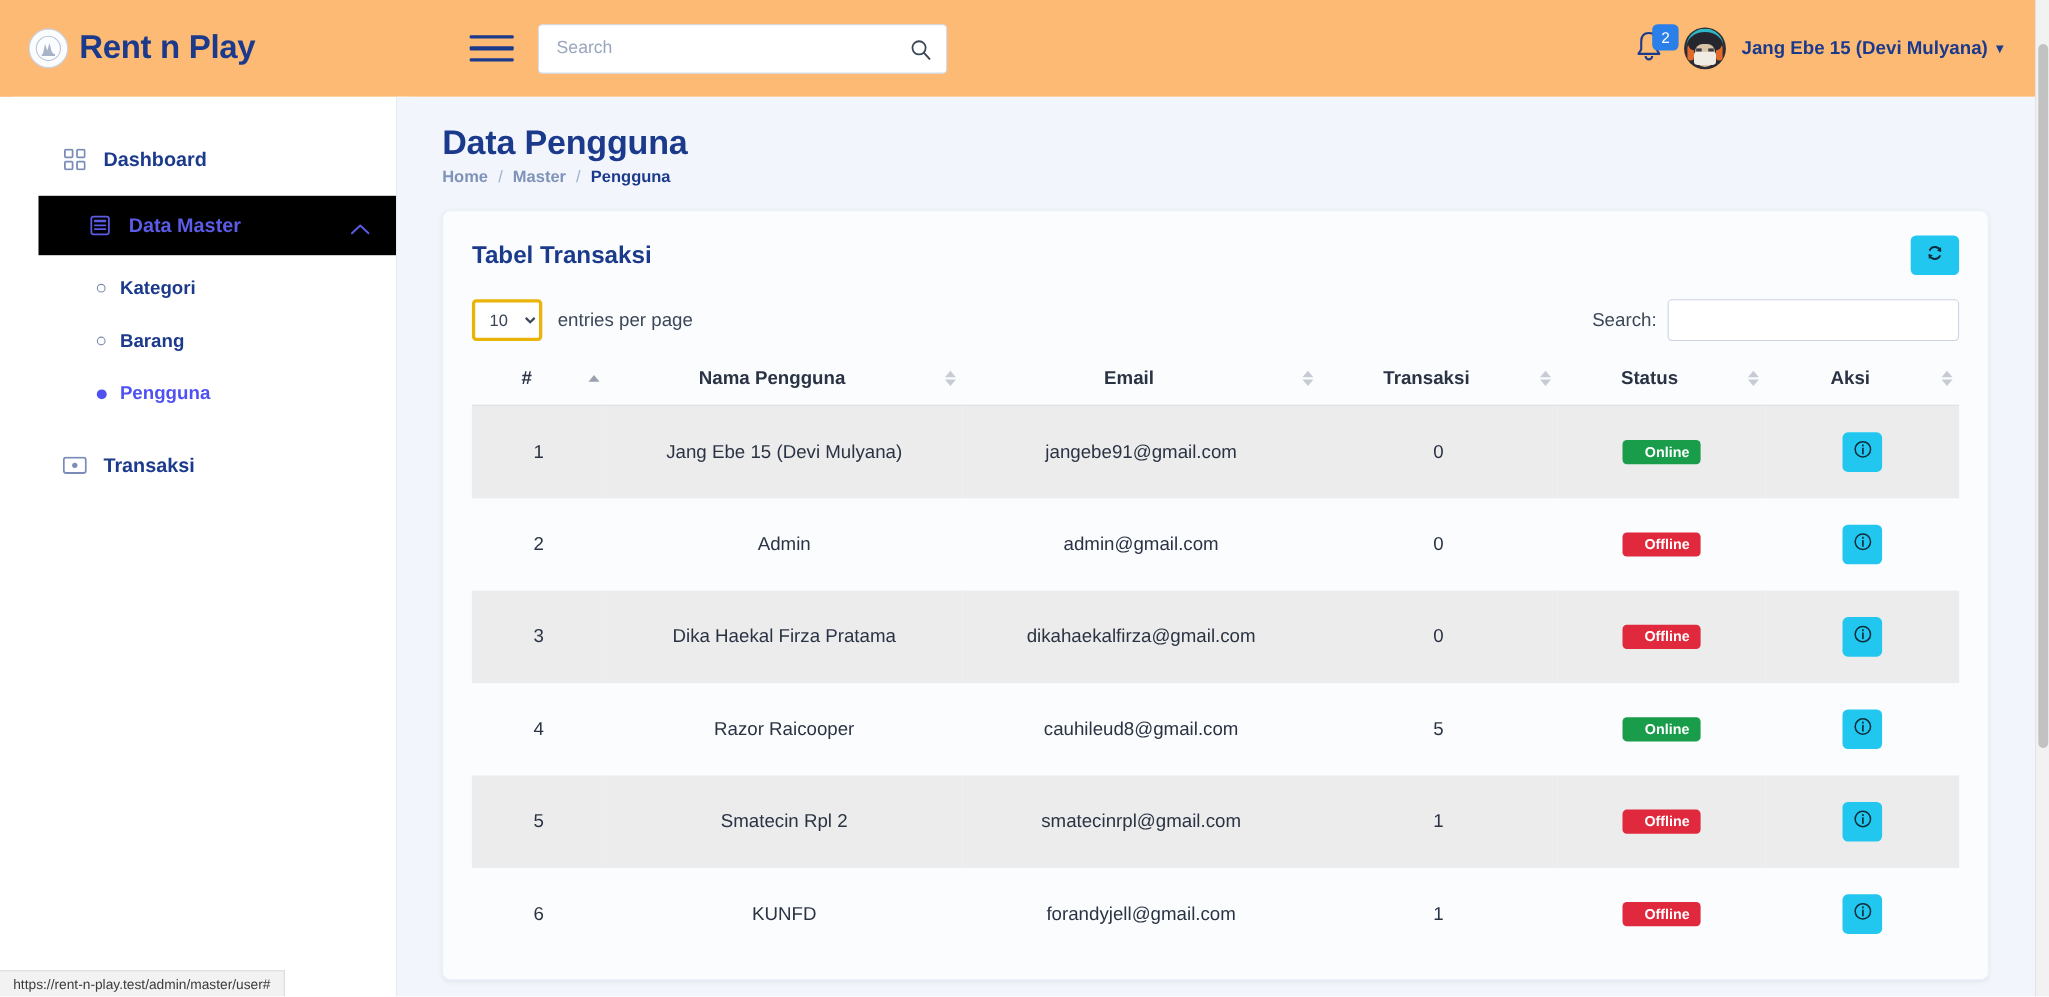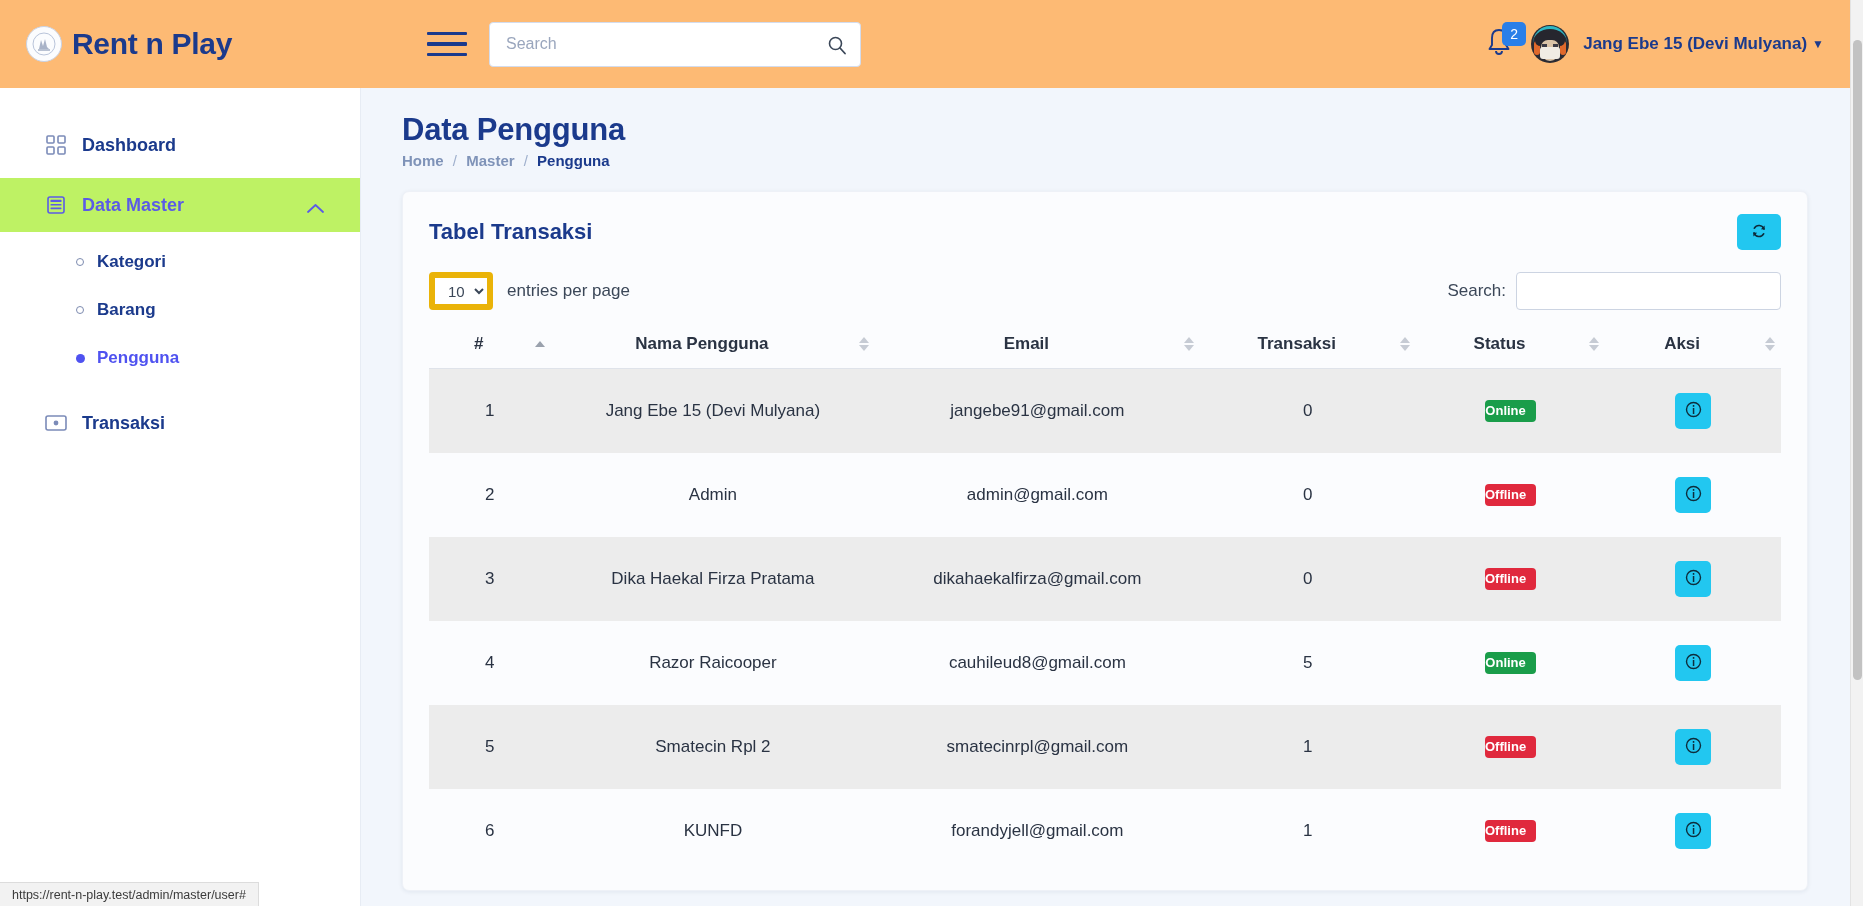--- a/index.html
+++ b/index.html
@@ -67,29 +67,29 @@
   .avatar .e1, .avatar .e2 { position: absolute; top: 19px; width: 5px; height: 3px; background: #3a3a44; }
   .avatar .e1 { left: 11px; } .avatar .e2 { left: 22px; }
   .avatar .s1, .avatar .s2 { position: absolute; top: 16px; width: 6px; height: 14px;
     background: #e0692b; border-radius: 3px; }
   .avatar .s1 { left: 3px; } .avatar .s2 { right: 3px; }
   .username { font-size: 17px; font-weight: bold; color: #1b3a8c; white-space: nowrap; cursor: pointer; }
   .caret-down { margin-left: 5px; font-size: 12px; color: #1b3a8c; }
 
   
   .sidebar {
-    position: absolute; top: 88px; left: 0; width: 360px; height: 818px;
+    position: absolute; top: 88px; left: 12px; width: 360px; height: 818px;
     background: #ffffff; padding-top: 30px;
   }
   .nav-item {
     display: flex; align-items: center; height: 54px; padding-left: 44px;
     font-size: 18px; font-weight: bold; color: #1b3a8c; cursor: pointer;
     margin-bottom: 6px; position: relative;
   }
-  .nav-item.active { background: #bef264; color: #5b5be6; }
+  .nav-item.active { background: #000000; color: #5b5be6; margin-left: 23px; }
   .nav-item .nav-ico { width: 24px; height: 24px; margin-right: 14px; flex: none;
     display: flex; align-items: center; justify-content: center; }
   .nav-chevron { position: absolute; right: 36px; top: 20px; }
   .sub-item {
     display: flex; align-items: center; height: 48px; padding-left: 76px;
     font-size: 17px; font-weight: bold; color: #1b3a8c; cursor: pointer;
   }
   .sub-item.active { color: #4f52f0; }
   .bullet-o { width: 8px; height: 8px; border: 1.5px solid #7d8bb0; border-radius: 50%;
     margin-right: 13px; flex: none; }
@@ -114,21 +114,21 @@
   }
   .card-head { display: flex; align-items: center; padding: 22px 26px 0 26px; }
   .card-title { font-size: 22px; font-weight: bold; color: #1b3a8c; }
   .refresh-btn {
     margin-left: auto; width: 44px; height: 36px; background: #22c7f0;
     border: none; border-radius: 5px; color: #0d2b3a; cursor: pointer;
     display: flex; align-items: center; justify-content: center; font-size: 15px;
   }
   .controls { display: flex; align-items: center; padding: 22px 26px 0 26px; }
   .entries-select {
-    height: 38px; width: 64px; border: 6px solid #eab308; border-radius: 4px;
+    height: 38px; width: 64px; border: 3px solid #eab308; border-radius: 4px;
     background: #fff; font-size: 15px; color: #3b4758; padding-left: 9px;
     font-family: "Liberation Sans", sans-serif; cursor: pointer;
   }
   .entries-label { font-size: 17px; color: #3b4758; margin-left: 14px; }
   .search-right { margin-left: auto; display: flex; align-items: center; }
   .search-right label { font-size: 17px; color: #3b4758; margin-right: 10px; }
   .search-right input {
     width: 265px; height: 38px; border: 1px solid #ccd4e2; border-radius: 4px;
     background: #fff; padding: 0 10px; font-size: 15px; outline: none;
     font-family: "Liberation Sans", sans-serif;
@@ -146,21 +146,21 @@
   .ar-up { width: 0; height: 0; border-left: 5px solid transparent;
     border-right: 5px solid transparent; border-bottom: 6px solid #c6cbd4; }
   .ar-dn { width: 0; height: 0; border-left: 5px solid transparent;
     border-right: 5px solid transparent; border-top: 6px solid #c6cbd4; }
   .ar-up.on { border-bottom-color: #9aa1ad; }
   tbody td { font-size: 17px; color: #2a3343; text-align: center; padding: 24px 0; }
   tbody tr.odd { background: #ececec; }
   tbody tr.even { background: transparent; }
   .badge {
     display: inline-block; color: #fff; font-size: 13px; font-weight: bold;
-    padding: 4px 10px 5px 0; border-radius: 4px; line-height: 1;
+    padding: 4px 10px 5px 20px; border-radius: 4px; line-height: 1;
   }
   .badge.online { background: #1a9d4a; }
   .badge.offline { background: #e0293d; }
   .act-btn {
     width: 36px; height: 36px; background: #22c7f0; border: none; border-radius: 5px;
     color: #0e2d3c; cursor: pointer; display: inline-flex; align-items: center;
     justify-content: center; font-size: 16px;
   }
 
   

